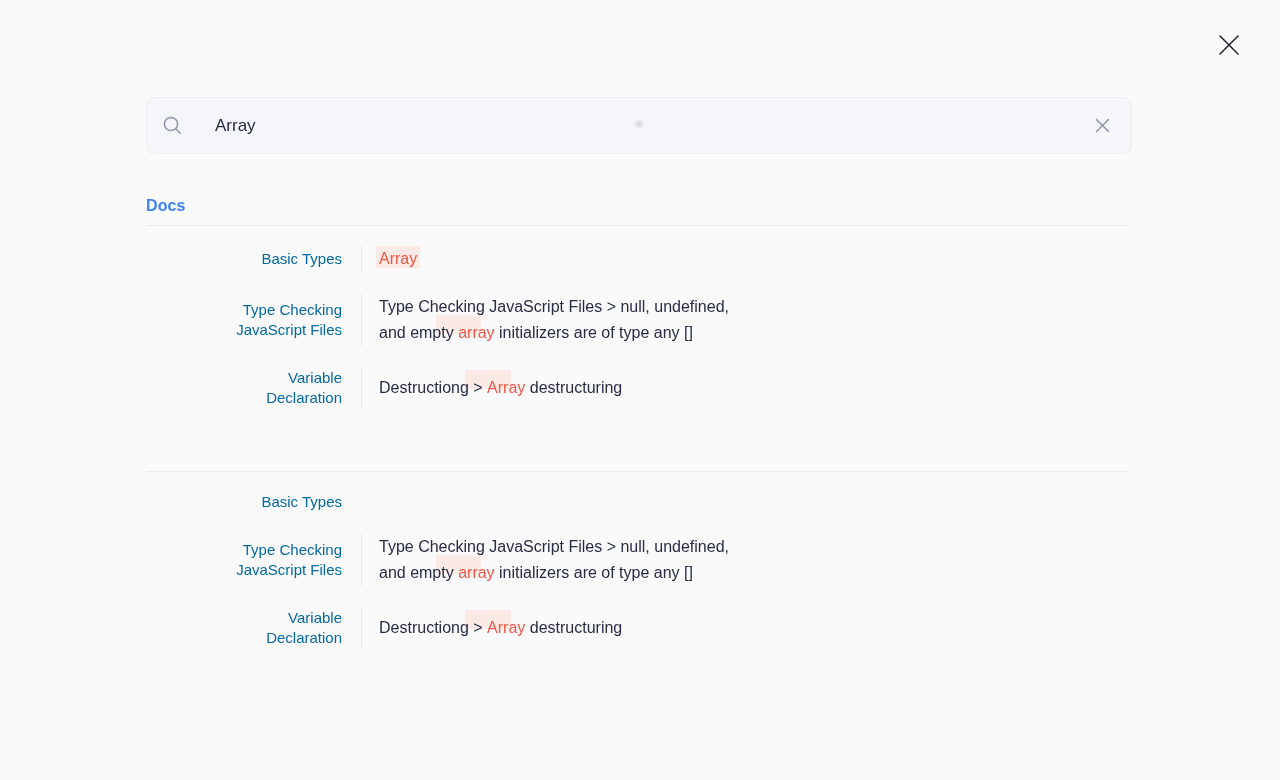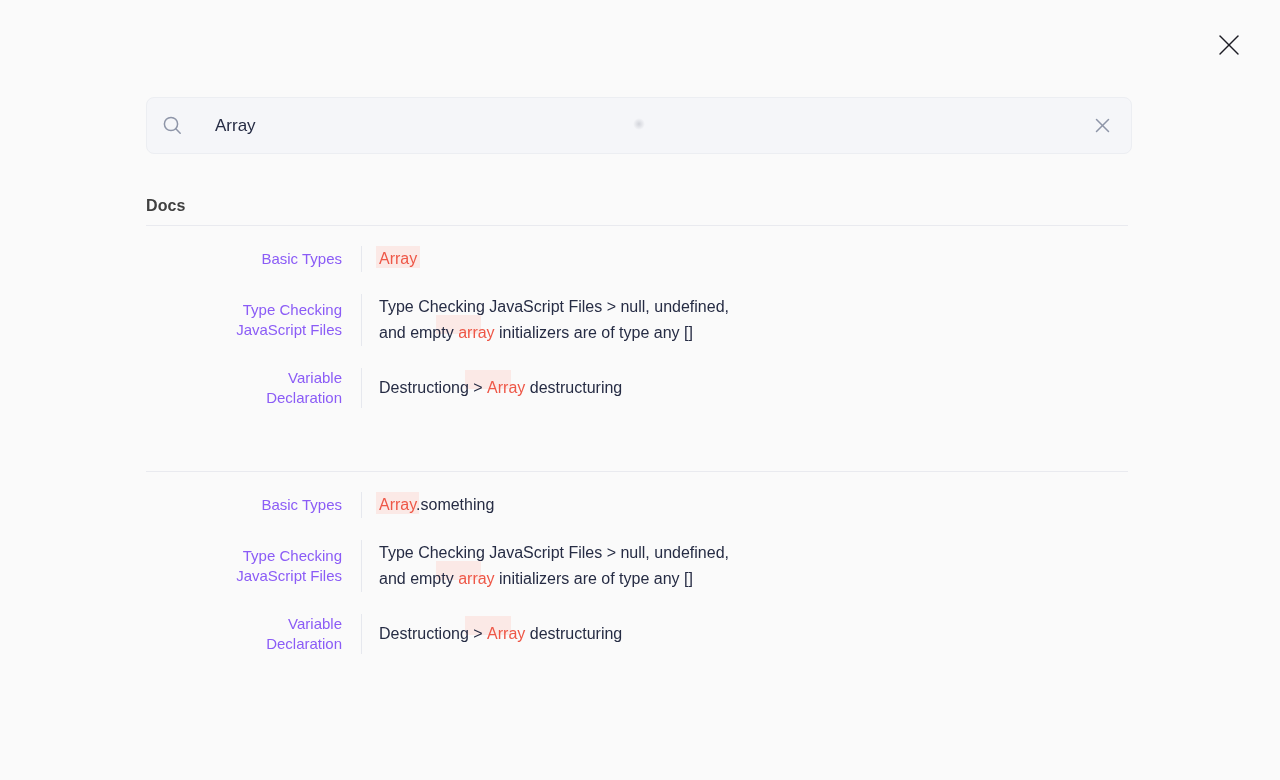--- a/index.html
+++ b/index.html
@@ -79,21 +79,21 @@
   .results {
     position: absolute;
     left: 146px;
     top: 196px;
     width: 982px;
   }
   .result-section { margin-bottom: 56px; }
   .section-title {
     font-size: 16px;
     font-weight: 700;
-    color: #404040;
+    color: #3b82f6;
     line-height: 20px;
     letter-spacing: 0.1px;
   }
   .divider {
     height: 1px;
     background: #e9eaef;
     margin-top: 9px;
   }
   .rows { margin-top: 13px; }
   .row {
@@ -106,21 +106,21 @@
   .row-label {
     display: flex;
     align-items: center;
     justify-content: flex-end;
   }
   .row-label-text {
     max-width: 118px;
     text-align: right;
     font-size: 15px;
     line-height: 20px;
-    color: #8b5cf6;
+    color: #0369a1;
   }
   .row-content {
     border-left: 1px solid #e6e8ee;
     margin-left: 19px;
     padding-left: 17px;
     display: flex;
     align-items: center;
   }
   .row-text {
     max-width: 375px;
@@ -208,23 +208,20 @@
         </div>
       </div>
     </section>
     <section class="result-section">
       <div class="divider"></div>
       <div class="rows">
         <div class="row">
           <div class="row-label">
             <div class="row-label-text">Basic Types</div>
           </div>
-          <div class="row-content">
-            <div class="row-text"><span class="hl">Array</span><span>.something</span></div>
-          </div>
         </div>
         <div class="row">
           <div class="row-label">
             <div class="row-label-text">Type Checking JavaScript Files</div>
           </div>
           <div class="row-content">
             <div class="row-text"><span>Type Checking JavaScript Files &gt; null, undefined, and empty </span><span class="hl shifted">array</span><span> initializers are of type any []</span></div>
           </div>
         </div>
         <div class="row">

